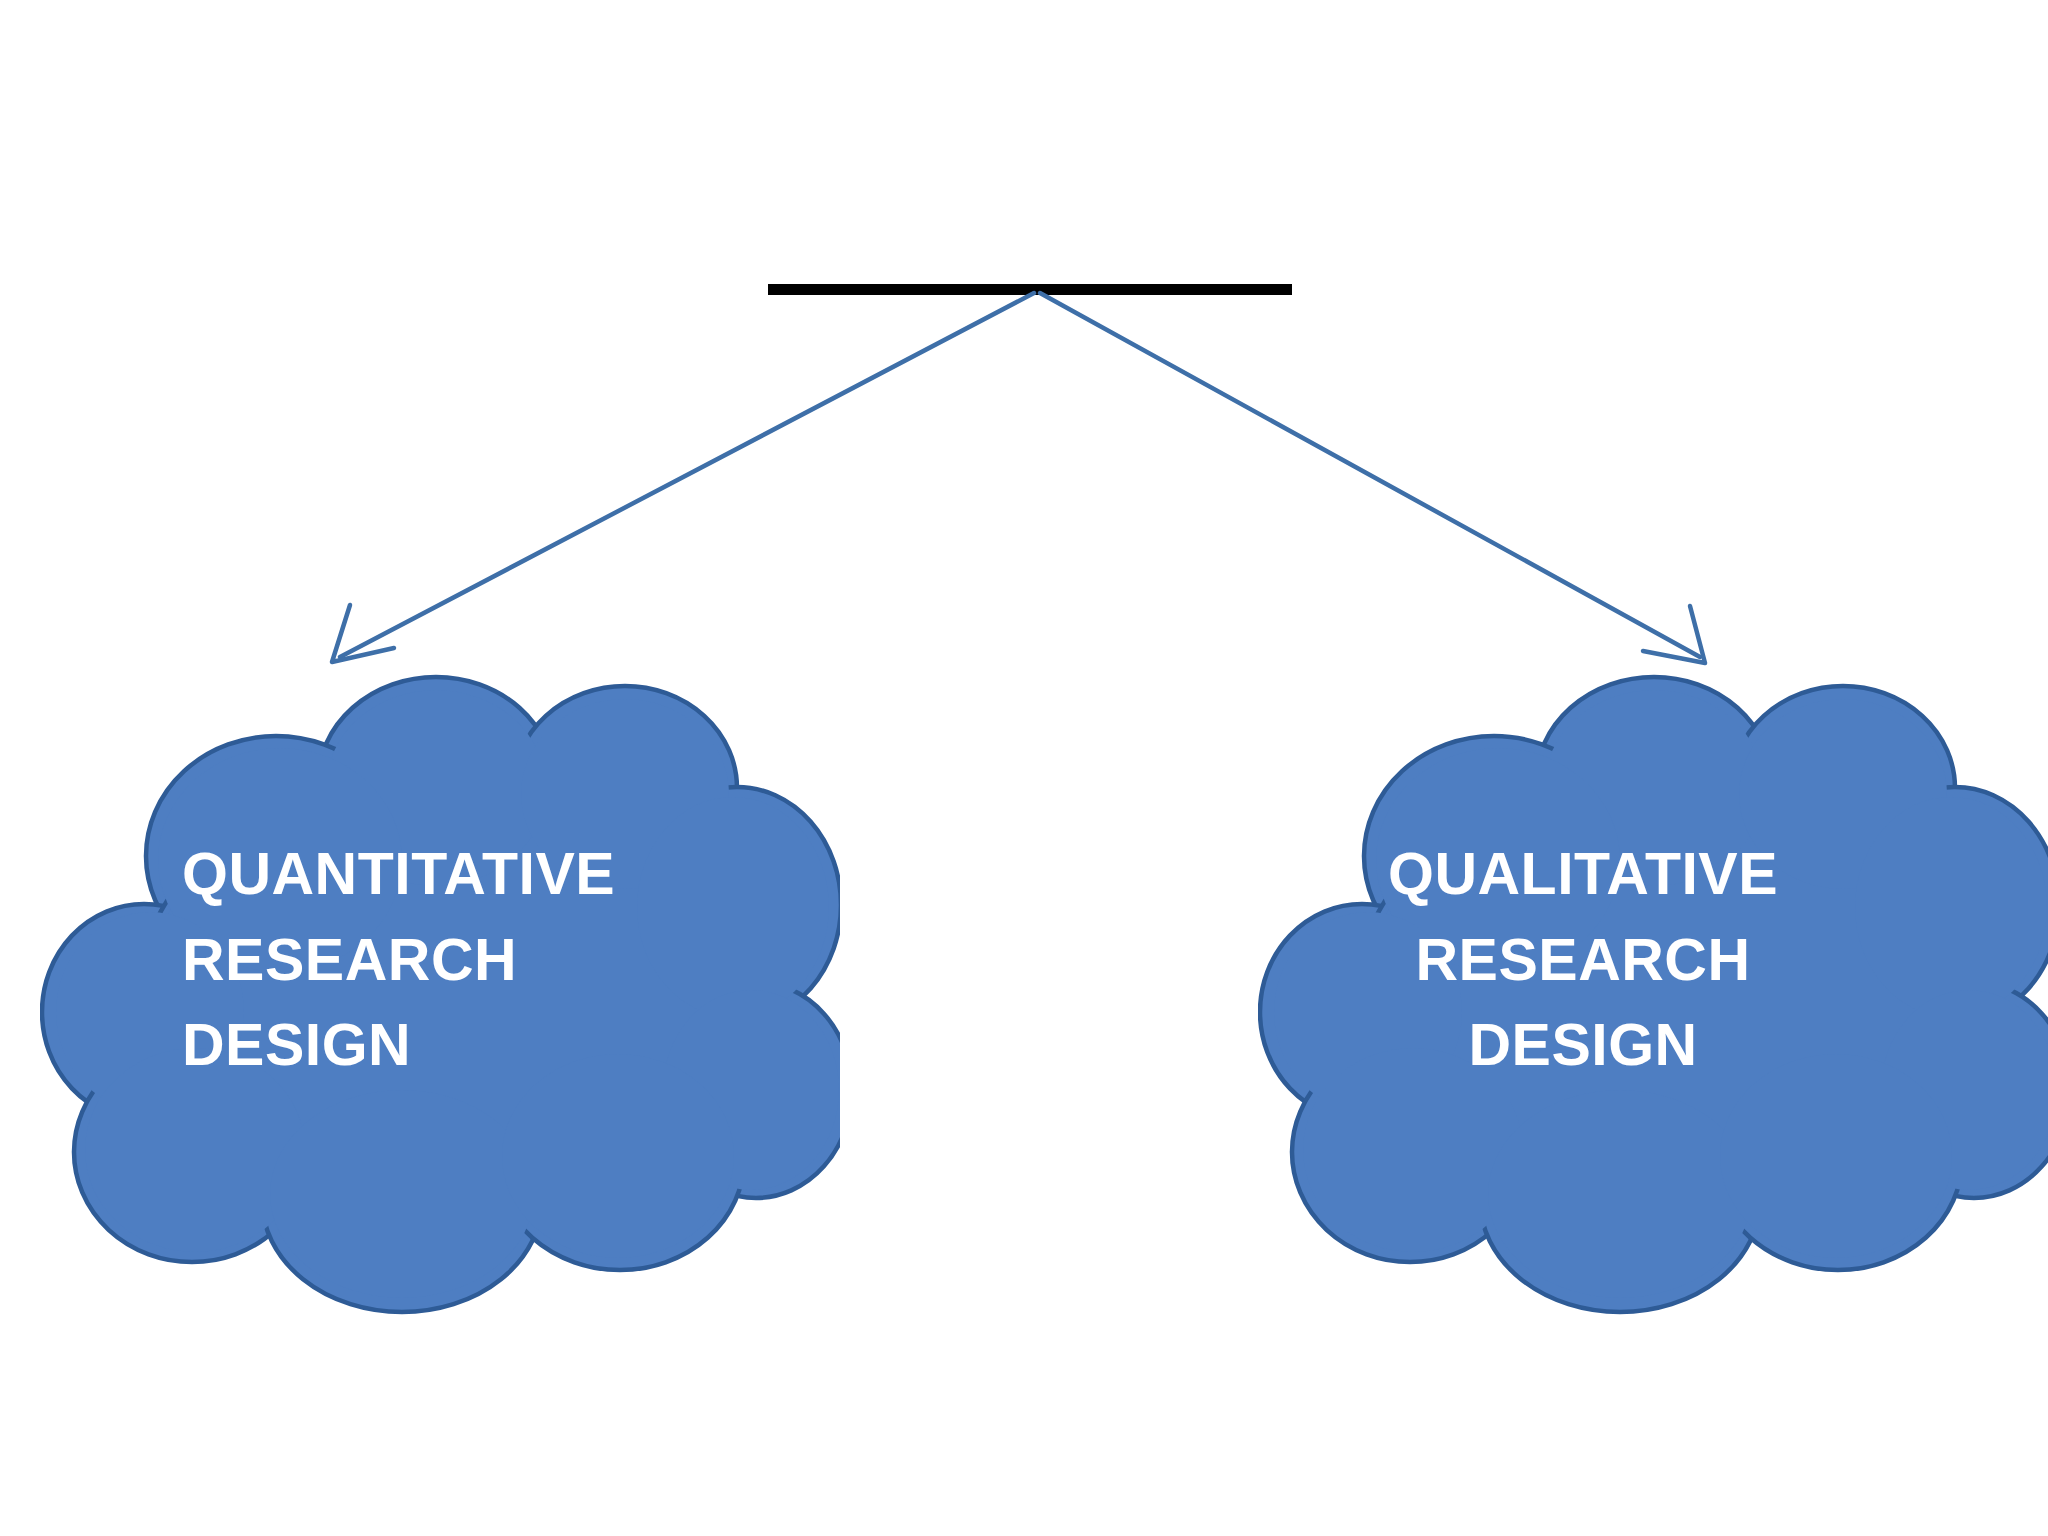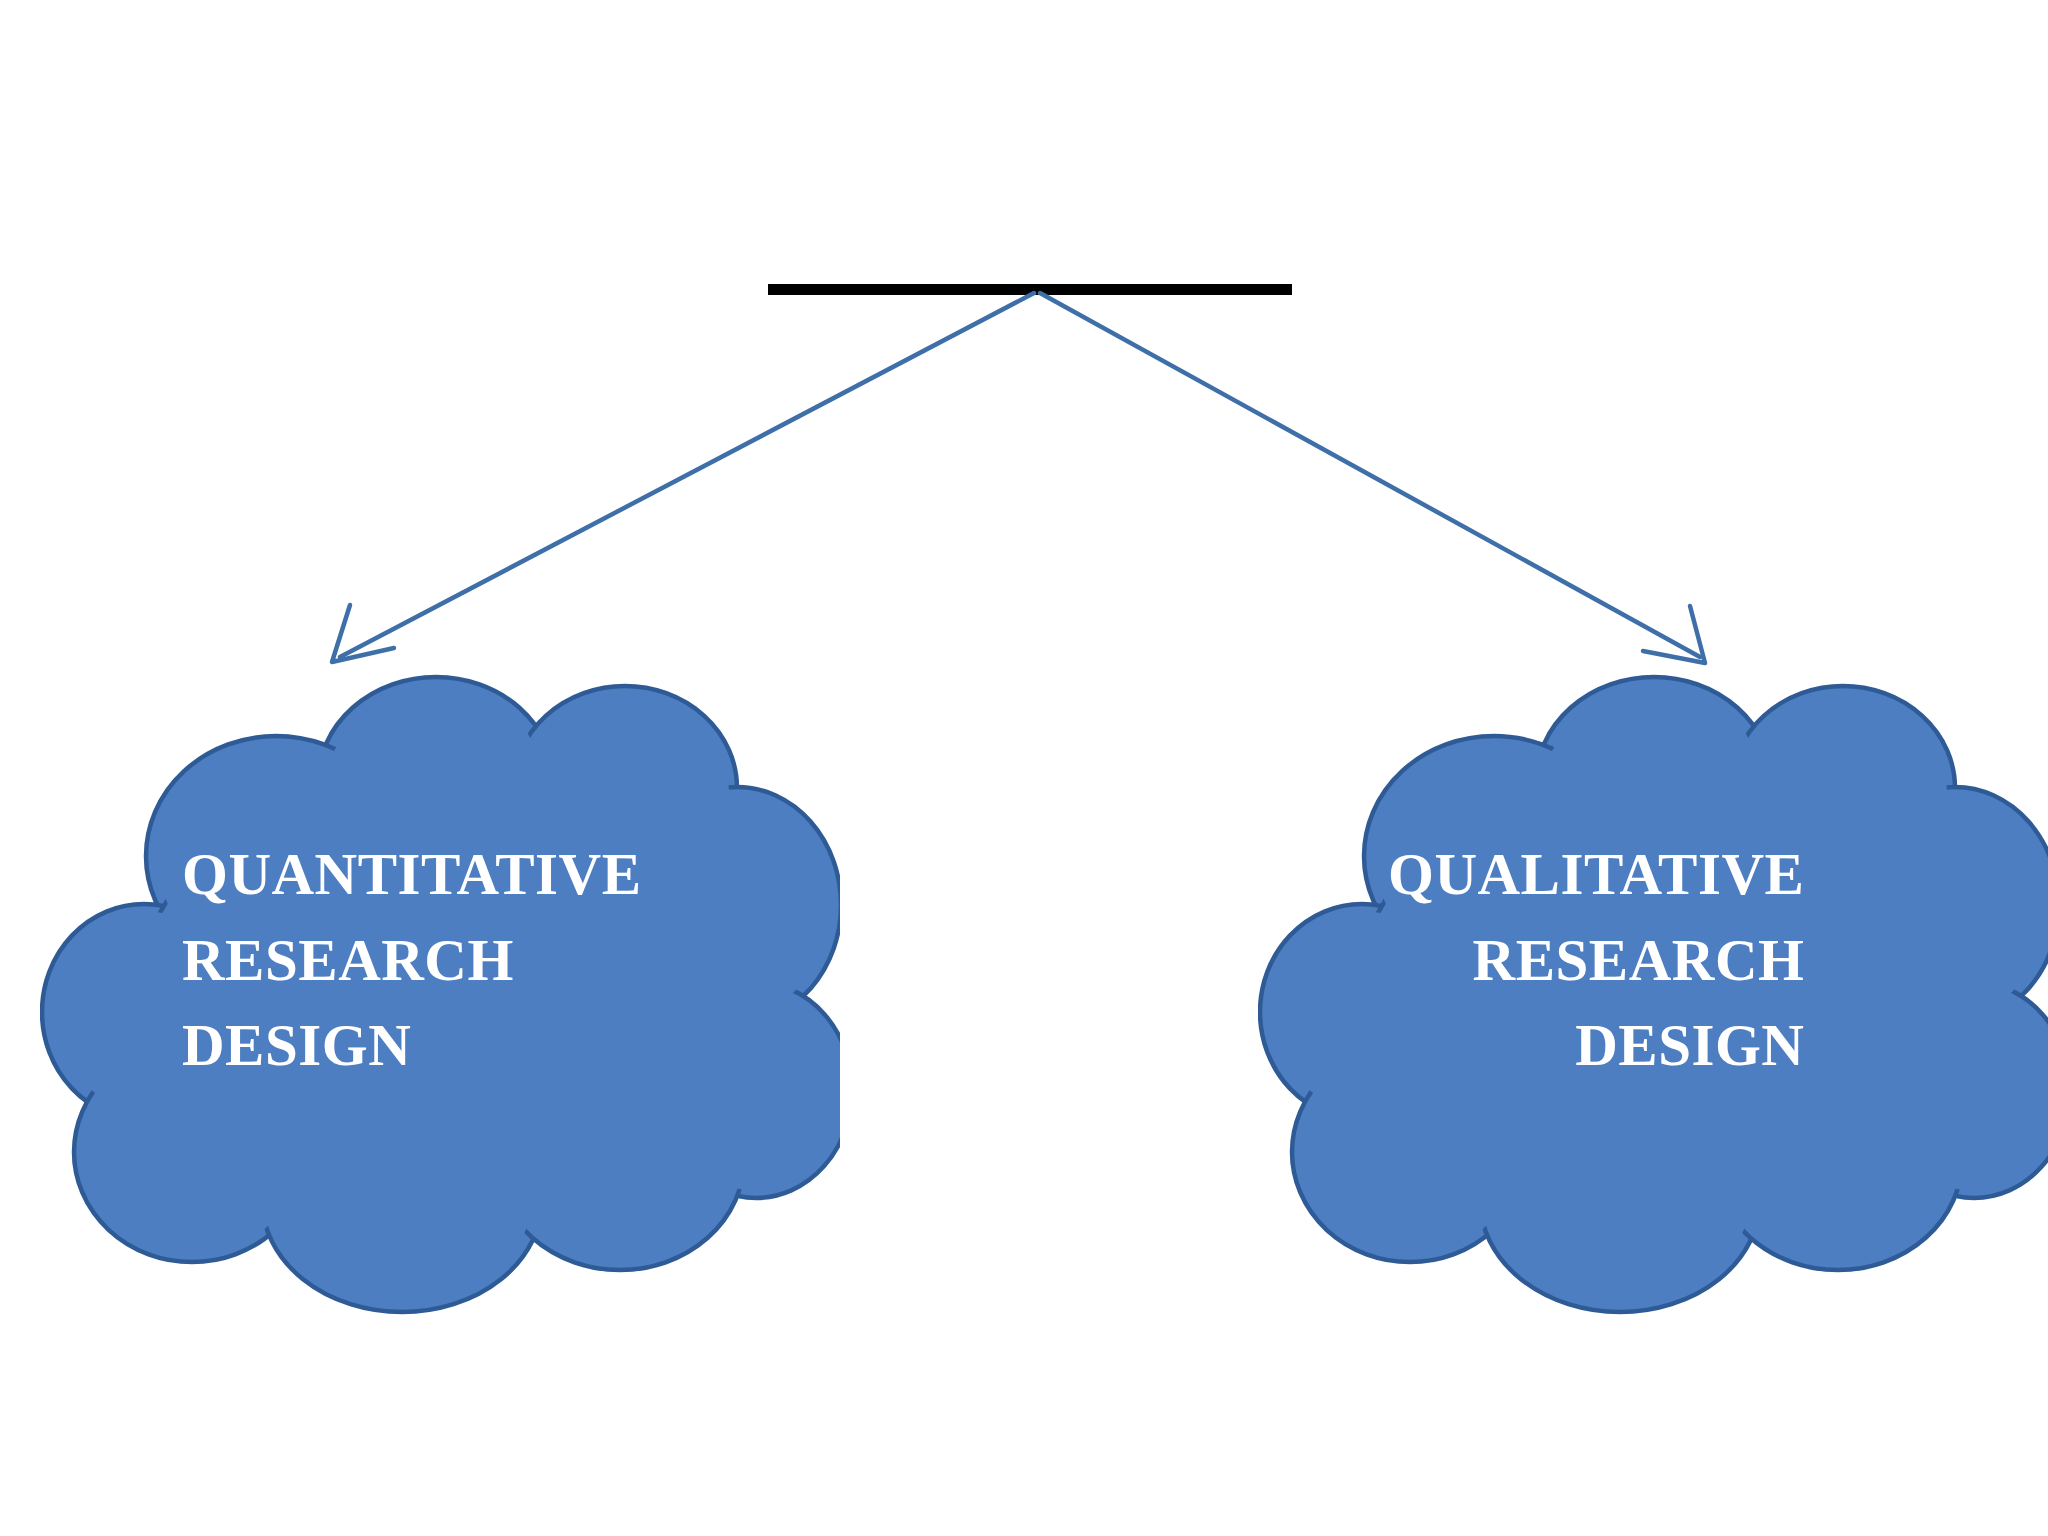--- a/index.html
+++ b/index.html
@@ -65,21 +65,21 @@
     position: absolute;
   }
   .cloud-svg {
     position: absolute;
     left: 0;
     top: 0;
   }
   .cloud-text {
     position: absolute;
     color: #ffffff;
-    font-family: Liberation Serif, serif;
+    font-family: Liberation Sans, sans-serif;
     font-weight: bold;
     font-size: 59px;
     line-height: 1.45;
     letter-spacing: 0.5px;
     white-space: nowrap;
   }
   .cloud-text .line {
     display: block;
   }
 
@@ -97,21 +97,21 @@
 
   #cloud-qualitative {
     left: 1258px;
     top: 660px;
     width: 800px;
     height: 660px;
   }
   #cloud-qualitative .cloud-text {
     left: 130px;
     top: 172px;
-    text-align: right;
+    text-align: center;
   }
 </style>
 </head>
 <body>
 
 <div id="slide">
 
   <div id="title-underline"></div>
 
   <svg id="connectors" viewBox="0 0 2048 1536" width="2048" height="1536">

